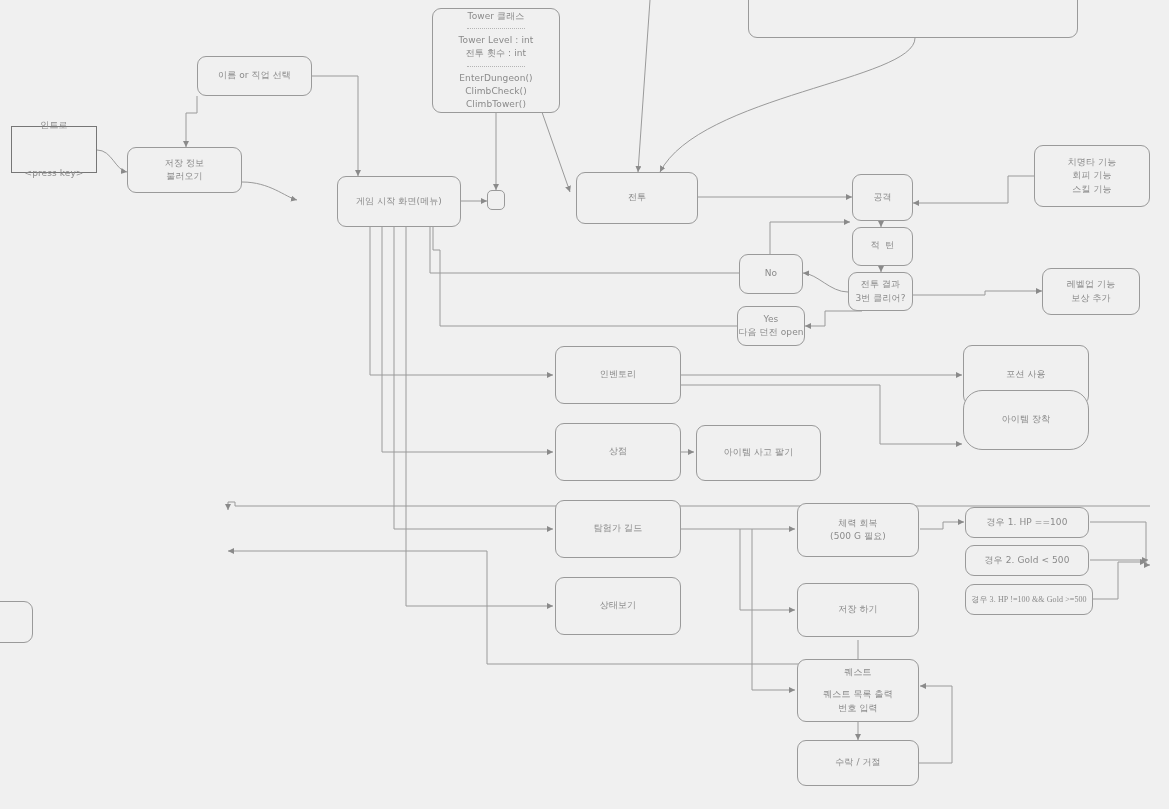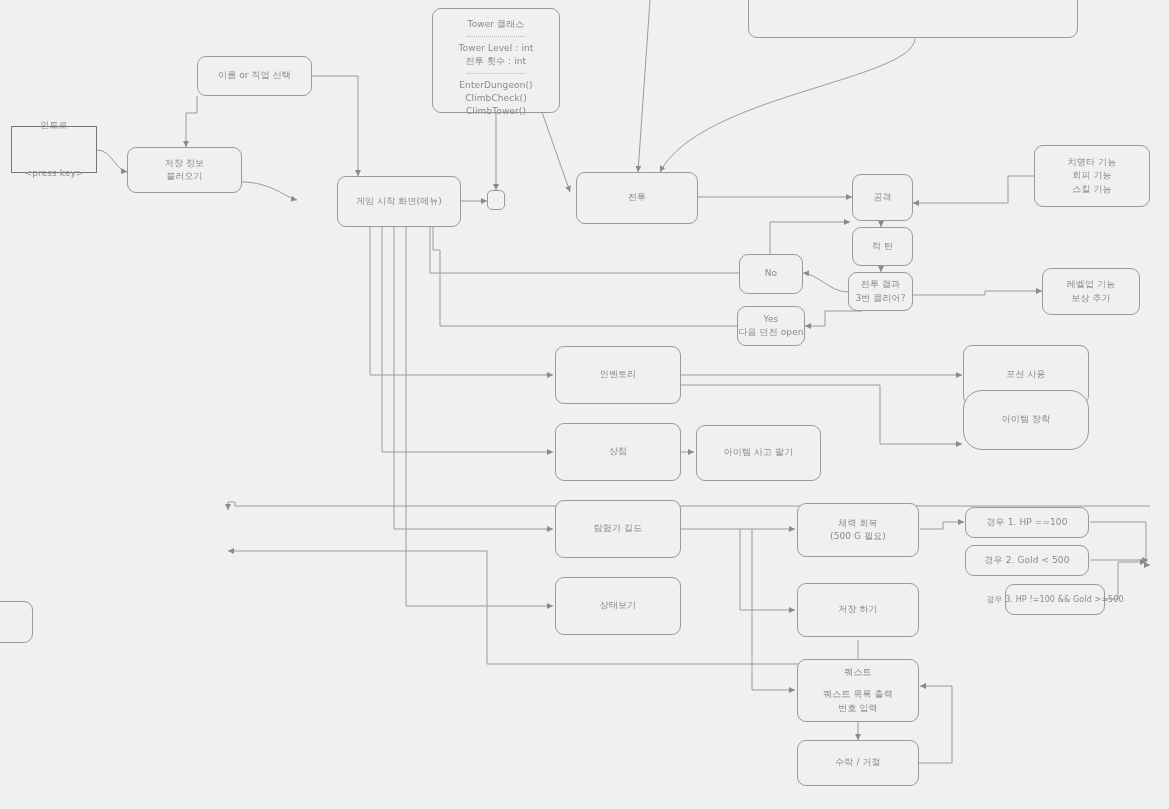--- a/index.html
+++ b/index.html
@@ -39,21 +39,21 @@
     line-height: 1.45;
     letter-spacing: 0.1px;
     z-index: 2;
   }
   .node.sharp {
     border-radius: 0;
     border-color: #767676;
   }
   .node .ln { display: block; white-space: nowrap; }
   .node.big { font-size: 10.5px; color: #555; }
-  .node.cls { justify-content: flex-start; padding-top: 9px; }
+  .node.cls { justify-content: center; padding-top: 0; }
   .node.cls .sep {
     width: 58px;
     border-top: 1px dotted #b4b4b4;
     margin: 5px 0 5px 0;
   }
   .node.tiny { border-radius: 5px; }
 </style>
 </head>
 <body>
 
@@ -179,21 +179,21 @@
   <div class="node tiny" style="left:487px; top:190px; width:18px; height:20px;"></div>
 
   <div class="node" style="left:576px; top:172px; width:122px; height:52px;">
     <span class="ln">전투</span>
   </div>
 
   <div class="node" style="left:852px; top:174px; width:61px; height:47px;">
     <span class="ln">공격</span>
   </div>
 
-  <div class="node" style="left:852px; top:227px; width:61px; height:39px;">
+  <div class="node" style="left:852px; top:227px; width:61px; height:39px;font-family:Liberation Mono, monospace;">
     <span class="ln">적 턴</span>
   </div>
 
   <div class="node" style="left:1034px; top:145px; width:116px; height:62px;">
     <span class="ln">치명타 기능</span>
     <span class="ln">회피 기능</span>
     <span class="ln">스킬 기능</span>
   </div>
 
   <div class="node" style="left:848px; top:272px; width:65px; height:39px;">
@@ -253,21 +253,21 @@
   </div>
 
   <div class="node" style="left:965px; top:507px; width:124px; height:31px;">
     <span class="ln">경우 1. HP ==100</span>
   </div>
 
   <div class="node" style="left:965px; top:545px; width:124px; height:31px;">
     <span class="ln">경우 2.  Gold &lt; 500</span>
   </div>
 
-  <div class="node" style="left:1005px; top:584px; width:100px; height:31px; font-size:8px;">
+  <div class="node" style="left:965px; top:584px; width:128px; height:31px; font-size:8px;font-family:Liberation Serif, serif;">
     <span class="ln">경우 3. HP !=100 &amp;&amp; Gold &gt;=500</span>
   </div>
 
   <div class="node" style="left:797px; top:659px; width:122px; height:63px;">
     <span class="ln" style="margin-bottom:9px;">퀘스트</span>
     <span class="ln">퀘스트 목록 출력</span>
     <span class="ln">번호 입력</span>
   </div>
 
   <div class="node" style="left:797px; top:740px; width:122px; height:46px;">

